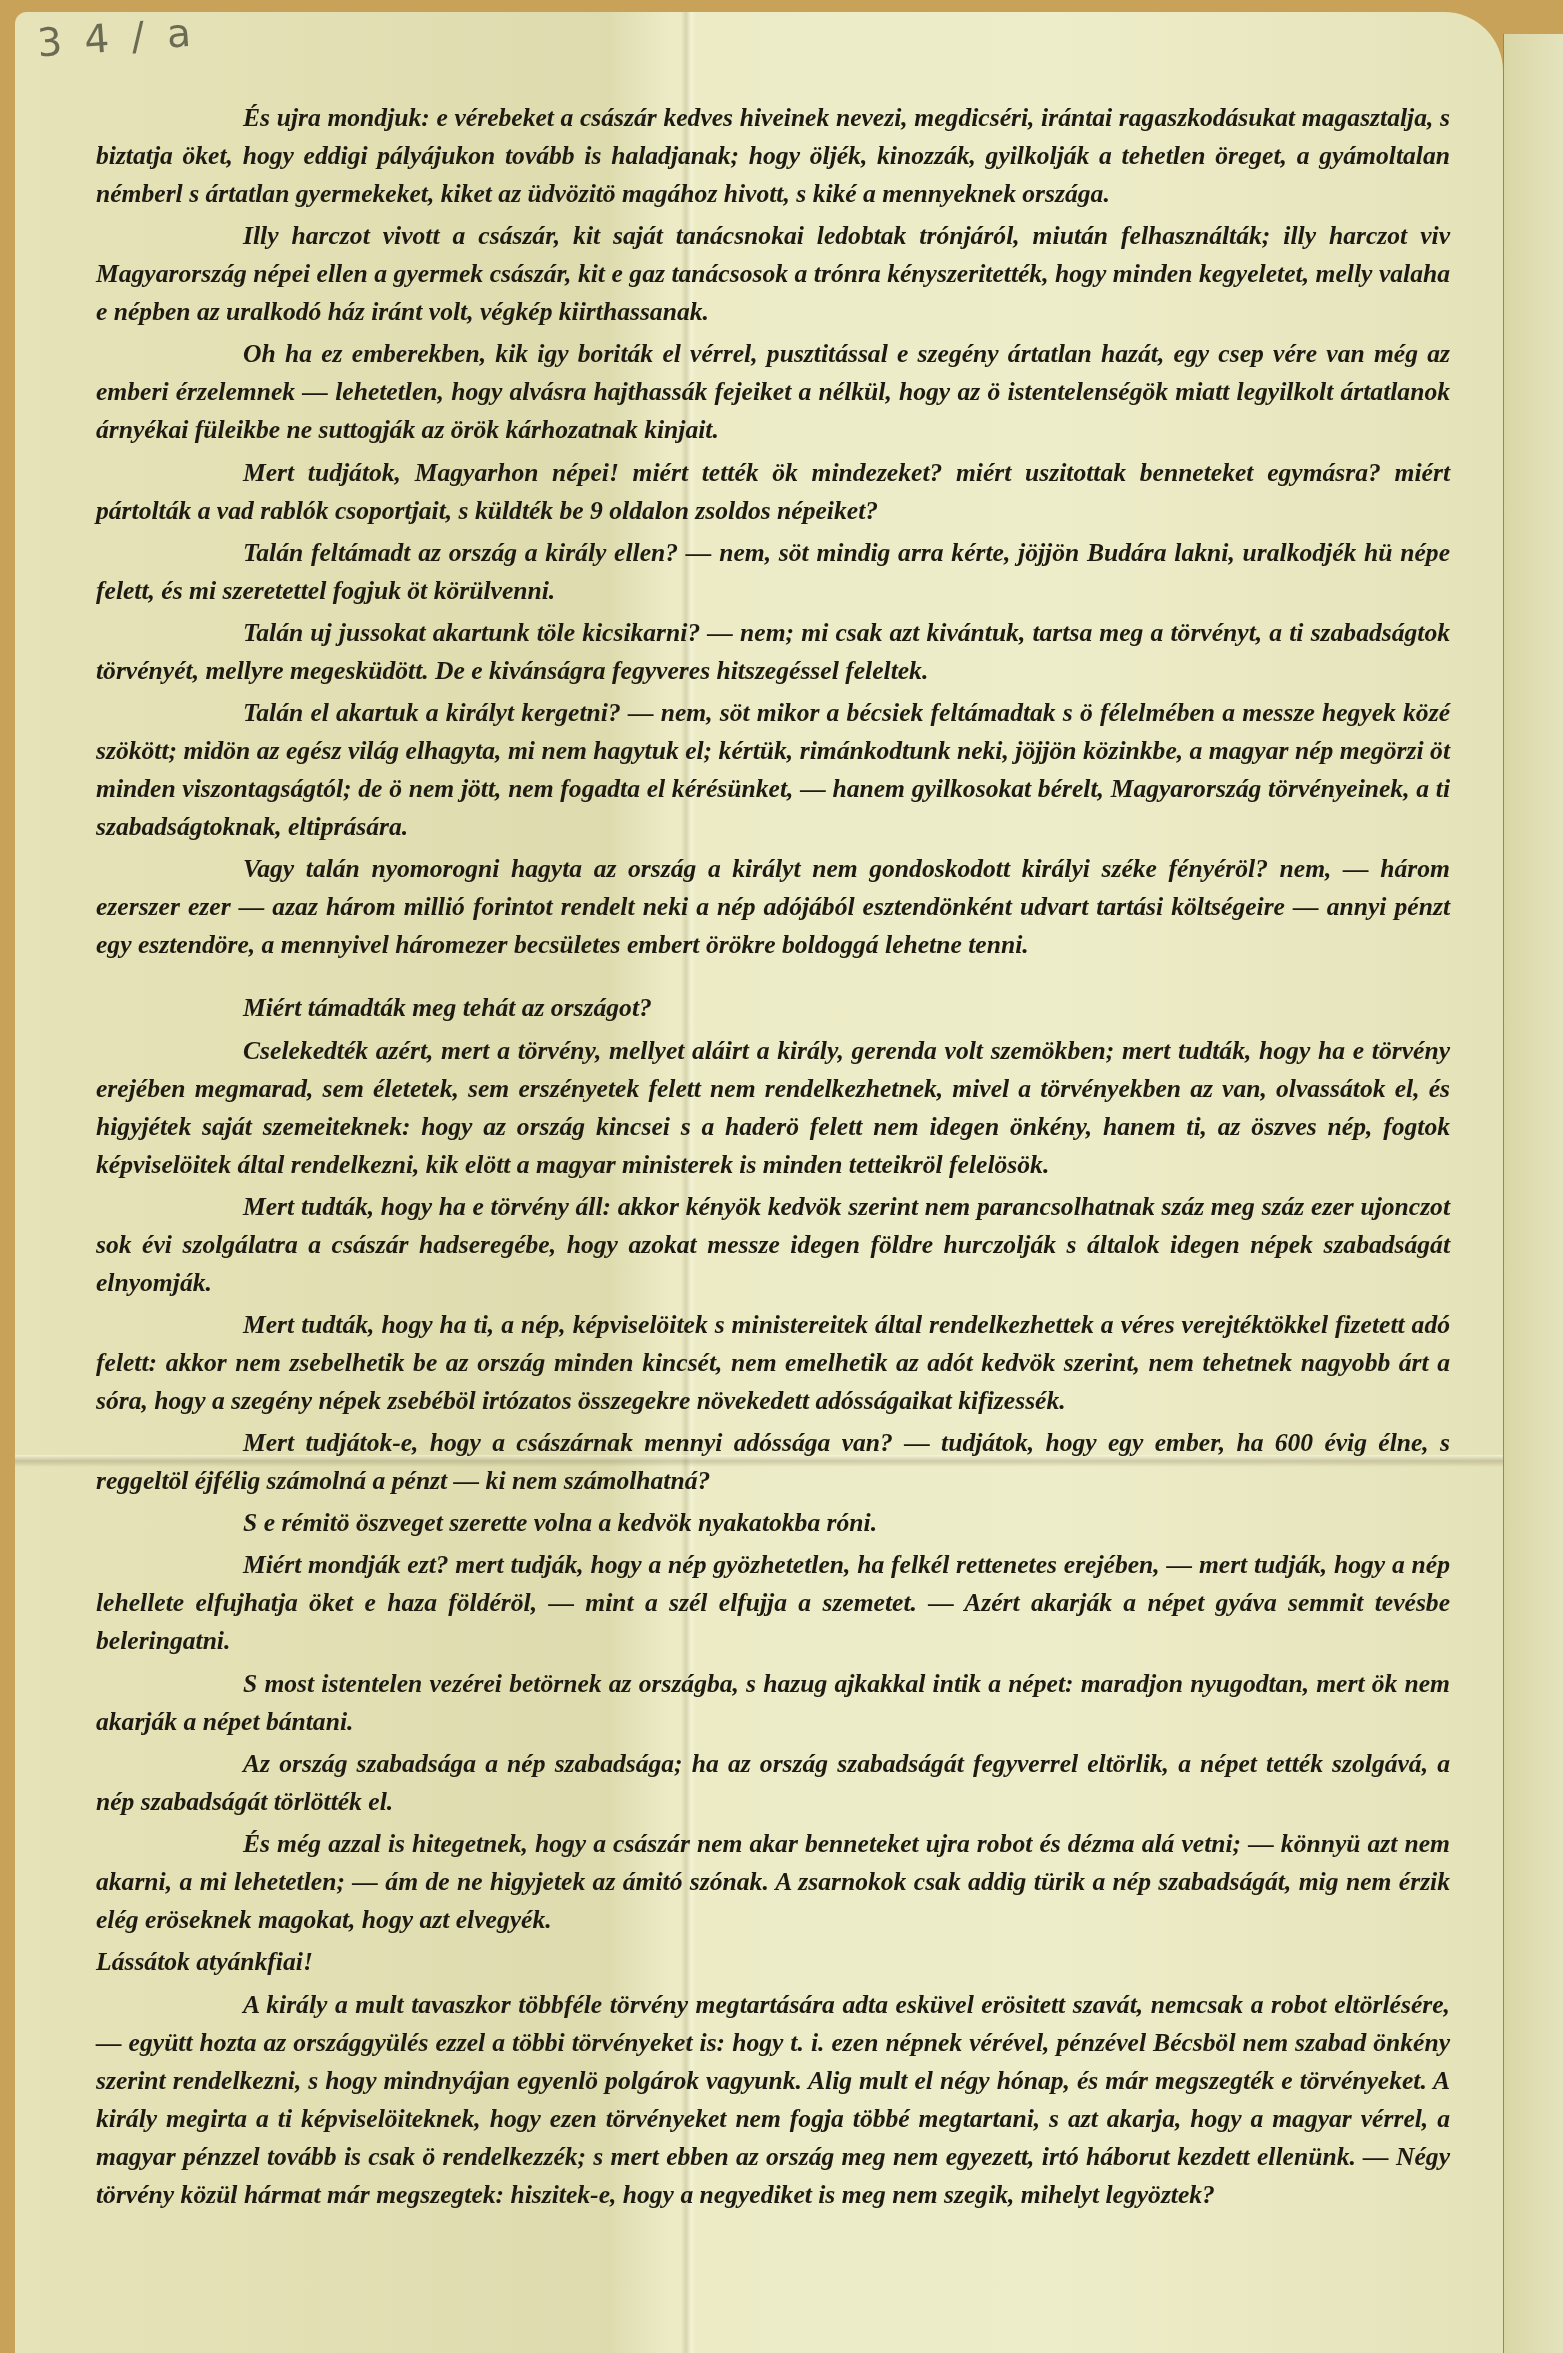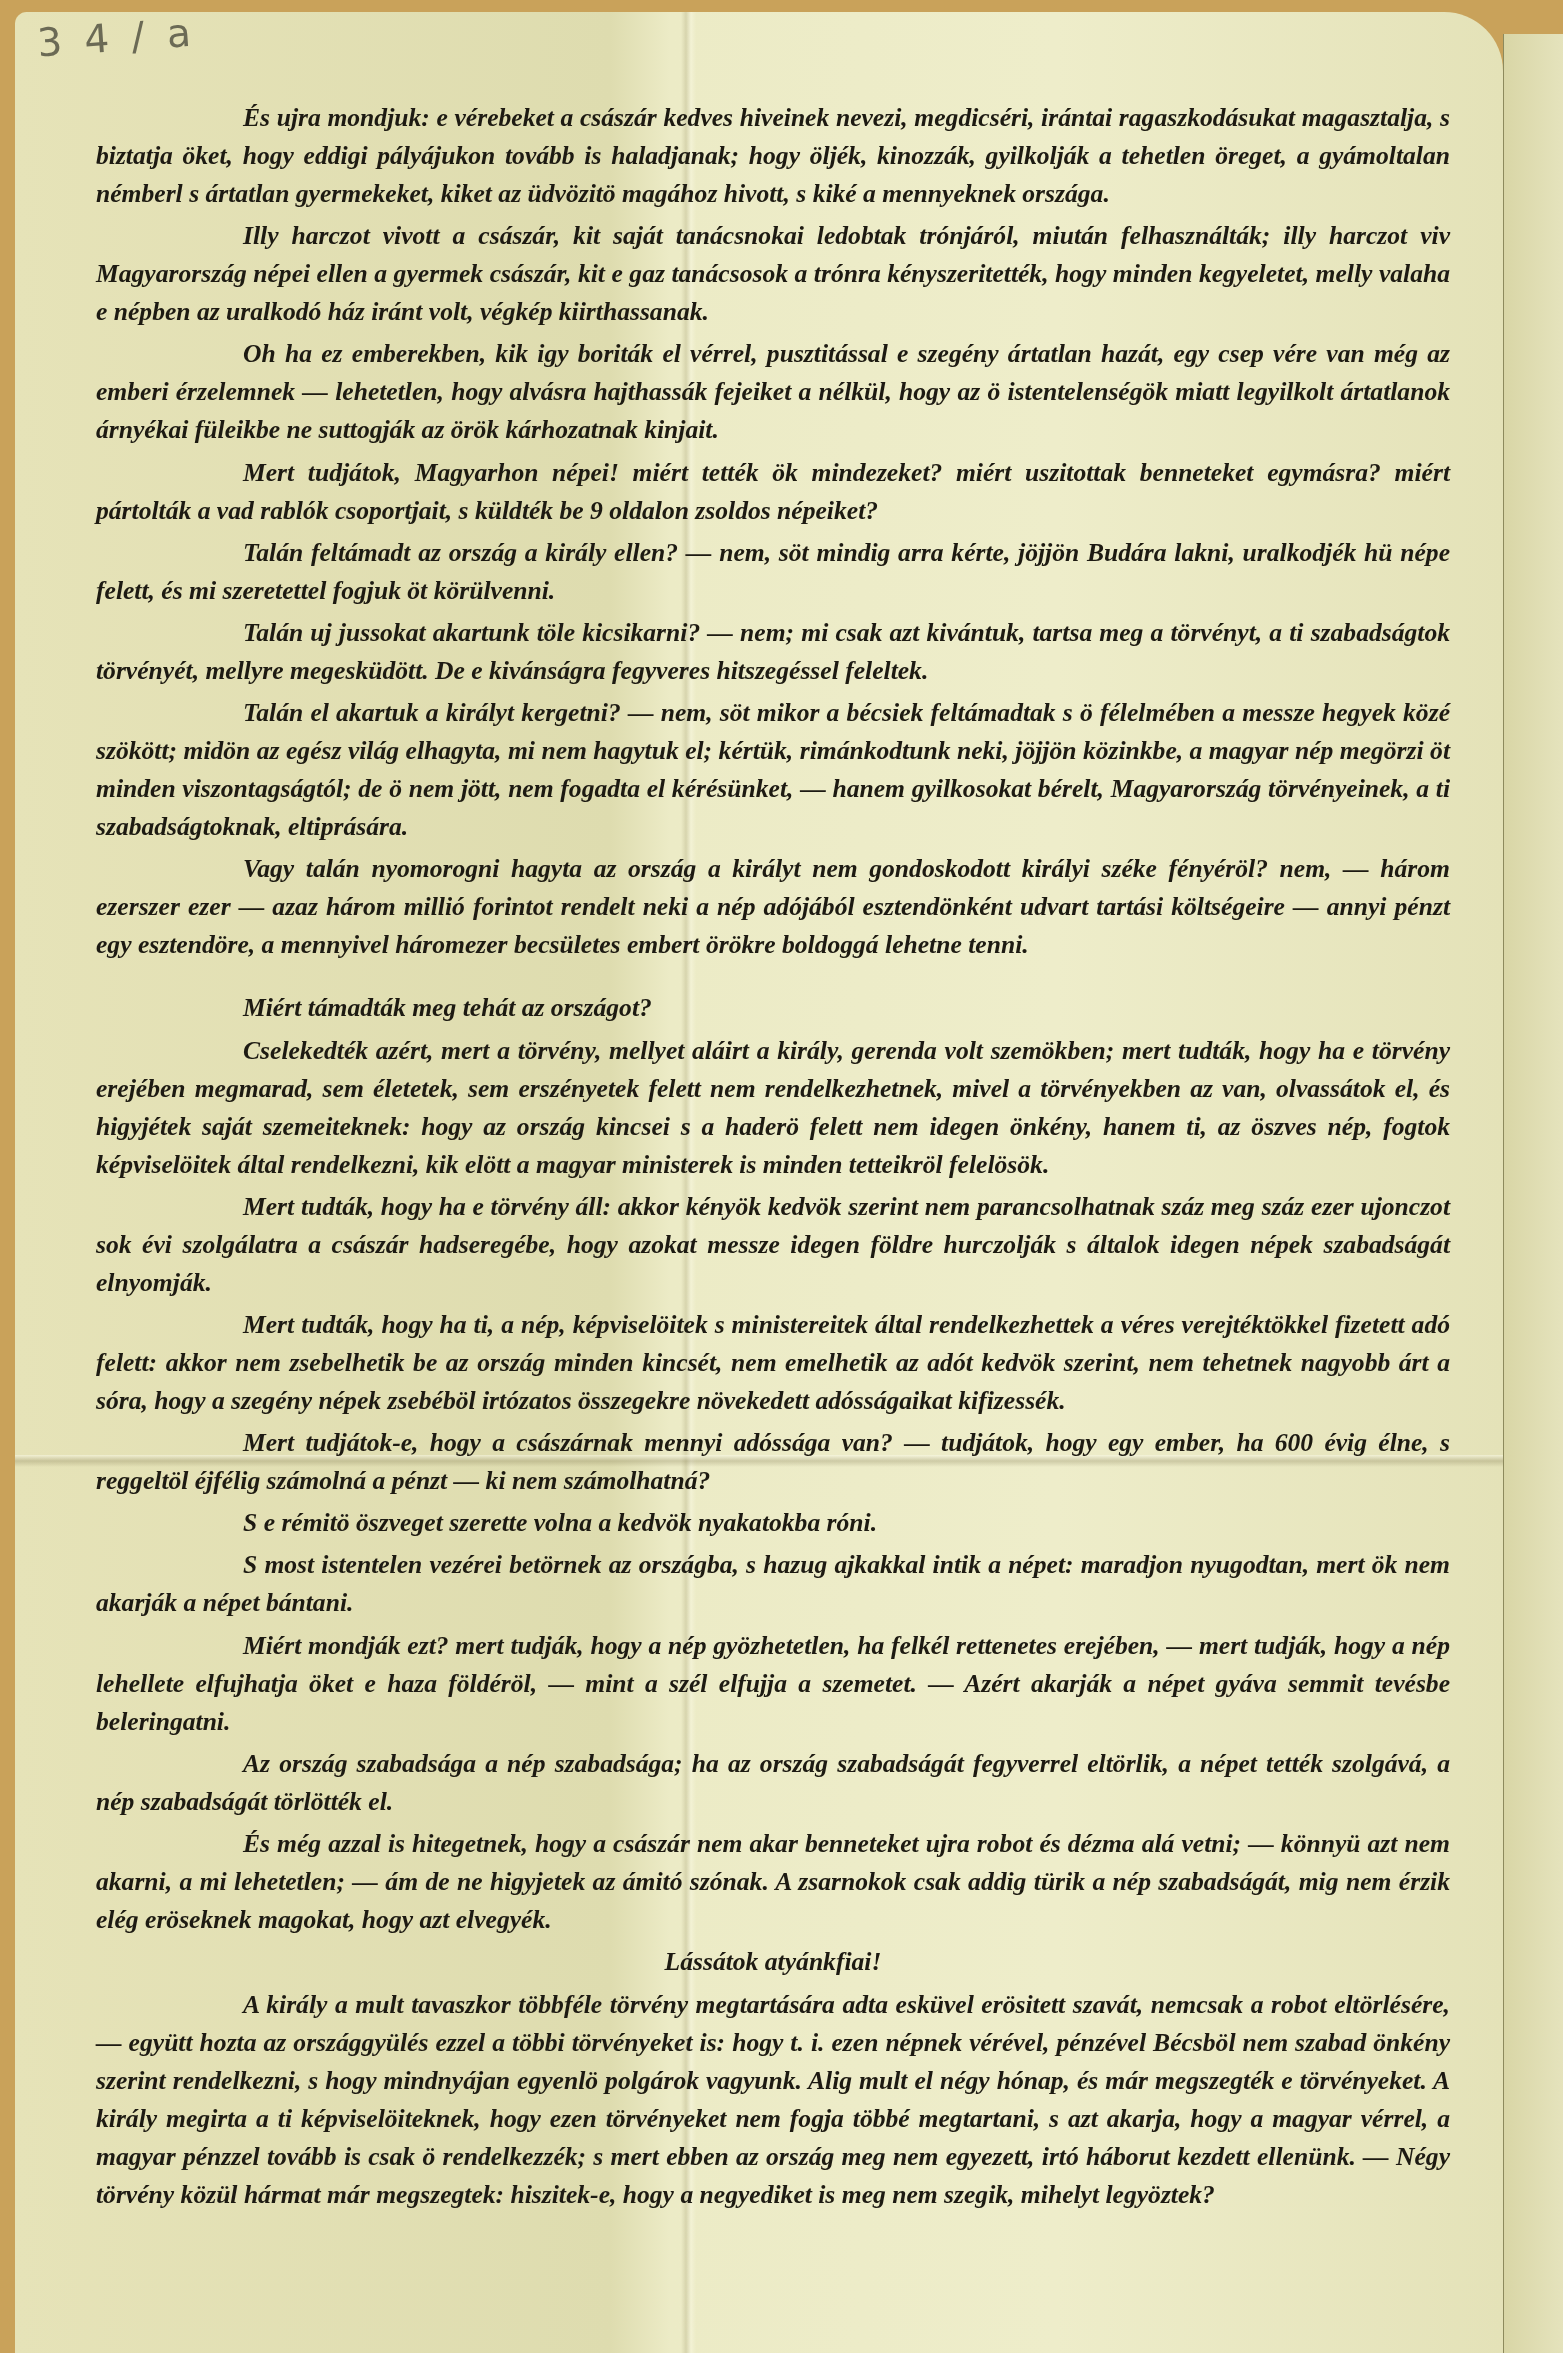--- a/index.html
+++ b/index.html
@@ -33,21 +33,21 @@
   }
   .text-block {
     position:absolute; left:96px; top:99px; width:1354px;
     font-family:"Liberation Serif", serif; font-weight:bold;
     font-size:25.6px; line-height:38px; color:#1d1a12;
     text-align:justify;
     font-style:italic;
   }
   .para { margin:0 0 4.2px 0; text-indent:147px; }
   .para.heading { text-indent:147px; }
-  .para.center { text-align:center; text-indent:0; margin:1.7px 0 5px 0; }
+  .para.center { text-align:left; text-indent:0; margin:1.7px 0 5px 0; }
   .para.gap { margin-bottom:25px; }
 </style>
 </head>
 <body>
 
 <div class="sheet"></div>
 <div class="right-strip"></div>
 <div class="fold-v"></div>
 <div class="fold-h"></div>
 
@@ -61,20 +61,20 @@
   <p class="para">Talán feltámadt az ország a király ellen? — nem, söt mindig arra kérte, jöjjön Budára lakni, uralkodjék hü népe felett, és mi szeretettel fogjuk öt körülvenni.</p>
   <p class="para">Talán uj jussokat akartunk töle kicsikarni? — nem; mi csak azt kivántuk, tartsa meg a törvényt, a ti szabadságtok törvényét, mellyre megesküdött. De e kivánságra fegyveres hitszegéssel feleltek.</p>
   <p class="para">Talán el akartuk a királyt kergetni? — nem, söt mikor a bécsiek feltámadtak s ö félelmében a messze hegyek közé szökött; midön az egész világ elhagyta, mi nem hagytuk el; kértük, rimánkodtunk neki, jöjjön közinkbe, a magyar nép megörzi öt minden viszontagságtól; de ö nem jött, nem fogadta el kérésünket, — hanem gyilkosokat bérelt, Magyarország törvényeinek, a ti szabadságtoknak, eltiprására.</p>
   <p class="para gap">Vagy talán nyomorogni hagyta az ország a királyt nem gondoskodott királyi széke fényéröl? nem, — három ezerszer ezer — azaz három millió forintot rendelt neki a nép adójából esztendönként udvart tartási költségeire — annyi pénzt egy esztendöre, a mennyivel háromezer becsületes embert örökre boldoggá lehetne tenni.</p>
   <p class="para heading">Miért támadták meg tehát az országot?</p>
   <p class="para">Cselekedték azért, mert a törvény, mellyet aláirt a király, gerenda volt szemökben; mert tudták, hogy ha e törvény erejében megmarad, sem életetek, sem erszényetek felett nem rendelkezhetnek, mivel a törvényekben az van, olvassátok el, és higyjétek saját szemeiteknek: hogy az ország kincsei s a haderö felett nem idegen önkény, hanem ti, az öszves nép, fogtok képviselöitek által rendelkezni, kik elött a magyar ministerek is minden tetteikröl felelösök.</p>
   <p class="para">Mert tudták, hogy ha e törvény áll: akkor kényök kedvök szerint nem parancsolhatnak száz meg száz ezer ujonczot sok évi szolgálatra a császár hadseregébe, hogy azokat messze idegen földre hurczolják s általok idegen népek szabadságát elnyomják.</p>
   <p class="para">Mert tudták, hogy ha ti, a nép, képviselöitek s ministereitek által rendelkezhettek a véres verejtéktökkel fizetett adó felett: akkor nem zsebelhetik be az ország minden kincsét, nem emelhetik az adót kedvök szerint, nem tehetnek nagyobb árt a sóra, hogy a szegény népek zsebéböl irtózatos összegekre növekedett adósságaikat kifizessék.</p>
   <p class="para">Mert tudjátok-e, hogy a császárnak mennyi adóssága van? — tudjátok, hogy egy ember, ha 600 évig élne, s reggeltöl éjfélig számolná a pénzt — ki nem számolhatná?</p>
   <p class="para">S e rémitö öszveget szerette volna a kedvök nyakatokba róni.</p>
+  <p class="para">Miért mondják ezt? mert tudják, hogy a nép gyözhetetlen, ha felkél rettenetes erejében, — mert tudják, hogy a nép lehellete elfujhatja öket e haza földéröl, — mint a szél elfujja a szemetet. — Azért akarják a népet gyáva semmit tevésbe beleringatni.</p>
   <p class="para">S most istentelen vezérei betörnek az országba, s hazug ajkakkal intik a népet: maradjon nyugodtan, mert ök nem akarják a népet bántani.</p>
-  <p class="para">Miért mondják ezt? mert tudják, hogy a nép gyözhetetlen, ha felkél rettenetes erejében, — mert tudják, hogy a nép lehellete elfujhatja öket e haza földéröl, — mint a szél elfujja a szemetet. — Azért akarják a népet gyáva semmit tevésbe beleringatni.</p>
   <p class="para">Az ország szabadsága a nép szabadsága; ha az ország szabadságát fegyverrel eltörlik, a népet tették szolgává, a nép szabadságát törlötték el.</p>
   <p class="para">És még azzal is hitegetnek, hogy a császár nem akar benneteket ujra robot és dézma alá vetni; — könnyü azt nem akarni, a mi lehetetlen; — ám de ne higyjetek az ámitó szónak. A zsarnokok csak addig türik a nép szabadságát, mig nem érzik elég eröseknek magokat, hogy azt elvegyék.</p>
   <p class="para center">Lássátok atyánkfiai!</p>
   <p class="para">A király a mult tavaszkor többféle törvény megtartására adta esküvel erösitett szavát, nemcsak a robot eltörlésére, — együtt hozta az országgyülés ezzel a többi törvényeket is: hogy t. i. ezen népnek vérével, pénzével Bécsböl nem szabad önkény szerint rendelkezni, s hogy mindnyájan egyenlö polgárok vagyunk. Alig mult el négy hónap, és már megszegték e törvényeket. A király megirta a ti képviselöiteknek, hogy ezen törvényeket nem fogja többé megtartani, s azt akarja, hogy a magyar vérrel, a magyar pénzzel tovább is csak ö rendelkezzék; s mert ebben az ország meg nem egyezett, irtó háborut kezdett ellenünk. — Négy törvény közül hármat már megszegtek: hiszitek-e, hogy a negyediket is meg nem szegik, mihelyt legyöztek?</p>
 </div>
 
 
 </body></html>

